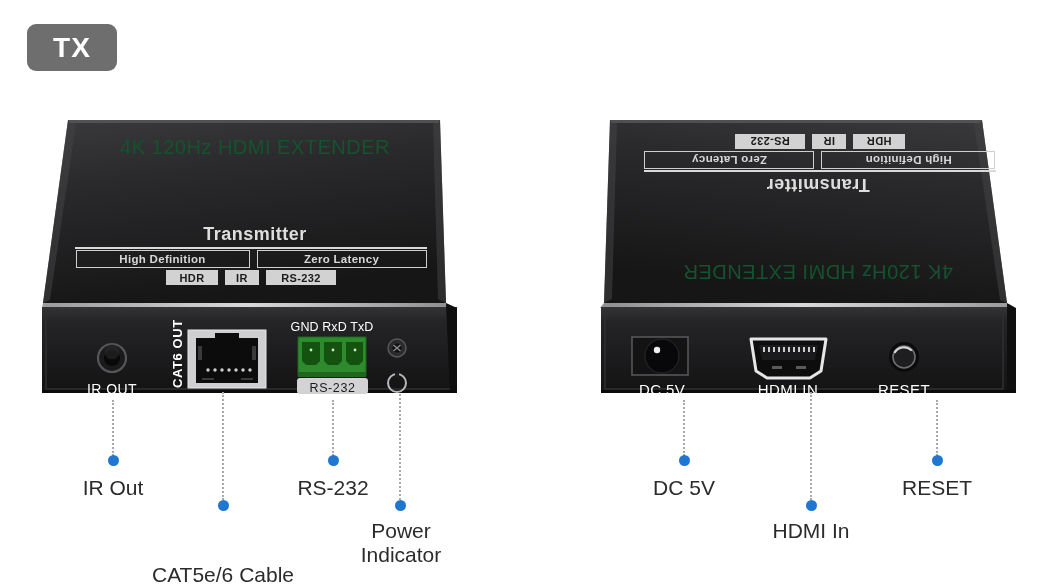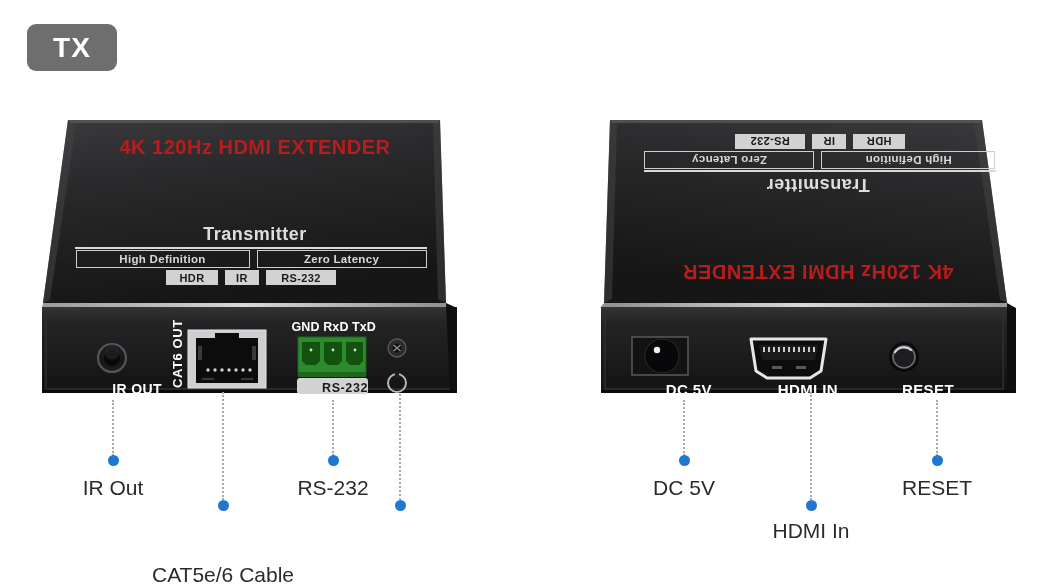--- a/index.html
+++ b/index.html
@@ -25,43 +25,43 @@
 
   
   .device{position:absolute;}
 
   .svgwrap{position:absolute;left:0;top:0;}
 
   
   .topface-text{position:absolute;pointer-events:none;}
 
   .title-text{
-    color:#b91c1c;font-weight:bold;letter-spacing:0.5px;
+    color:#14532d;font-weight:normal;letter-spacing:0.5px;
     white-space:nowrap;
   }
   .sub-title{
     color:#dedede;font-weight:bold;white-space:nowrap;
   }
 
   .badgerow{display:flex;align-items:center;justify-content:center;}
   .outlinebox{
     border:1.4px solid #cfcfcf;color:#d8d8d8;
     font-weight:bold;white-space:nowrap;
     display:flex;align-items:center;justify-content:center;
   }
   .fillbox{
     background:#d2d2d2;color:#1b1b1b;font-weight:bold;
     white-space:nowrap;display:flex;align-items:center;justify-content:center;
   }
   .hrule{background:#d9d9d9;}
 
   
   .plabel{
-    position:absolute;color:#ffffff;font-weight:bold;white-space:nowrap;
-    text-align:right;
+    position:absolute;color:#ffffff;font-weight:normal;white-space:nowrap;
+    text-align:center;
   }
   .vlabel{
     position:absolute;color:#ffffff;font-weight:bold;white-space:nowrap;
     transform:rotate(-90deg);transform-origin:left top;
   }
 
   
   .leader{
     position:absolute;width:0;
     border-left:2px dotted #a9a9a9;
@@ -313,20 +313,24 @@
   <div class="leader" style="left:222px;top:392px;height:108px;"></div>
   <div class="dot" style="left:218px;top:500px;"></div>
   <div class="callout center" style="left:223px;top:519px;margin-top:44px;">CAT5e/6 Cable</div>
 
   <div class="leader" style="left:332px;top:400px;height:56px;"></div>
   <div class="dot" style="left:328px;top:455px;"></div>
   <div class="callout center" style="left:333px;top:476px;">RS-232</div>
 
   <div class="leader" style="left:399px;top:394px;height:106px;"></div>
   <div class="dot" style="left:395px;top:500px;"></div>
+  <div class="callout center two-line" style="left:401px;top:519px;">
+    <div>Power</div>
+    <div>Indicator</div>
+  </div>
 
   <div class="leader" style="left:683px;top:400px;height:56px;"></div>
   <div class="dot" style="left:679px;top:455px;"></div>
   <div class="callout center" style="left:684px;top:476px;">DC 5V</div>
 
   <div class="leader" style="left:810px;top:392px;height:108px;"></div>
   <div class="dot" style="left:806px;top:500px;"></div>
   <div class="callout center" style="left:811px;top:519px;">HDMI In</div>
 
   <div class="leader" style="left:936px;top:400px;height:56px;"></div>

